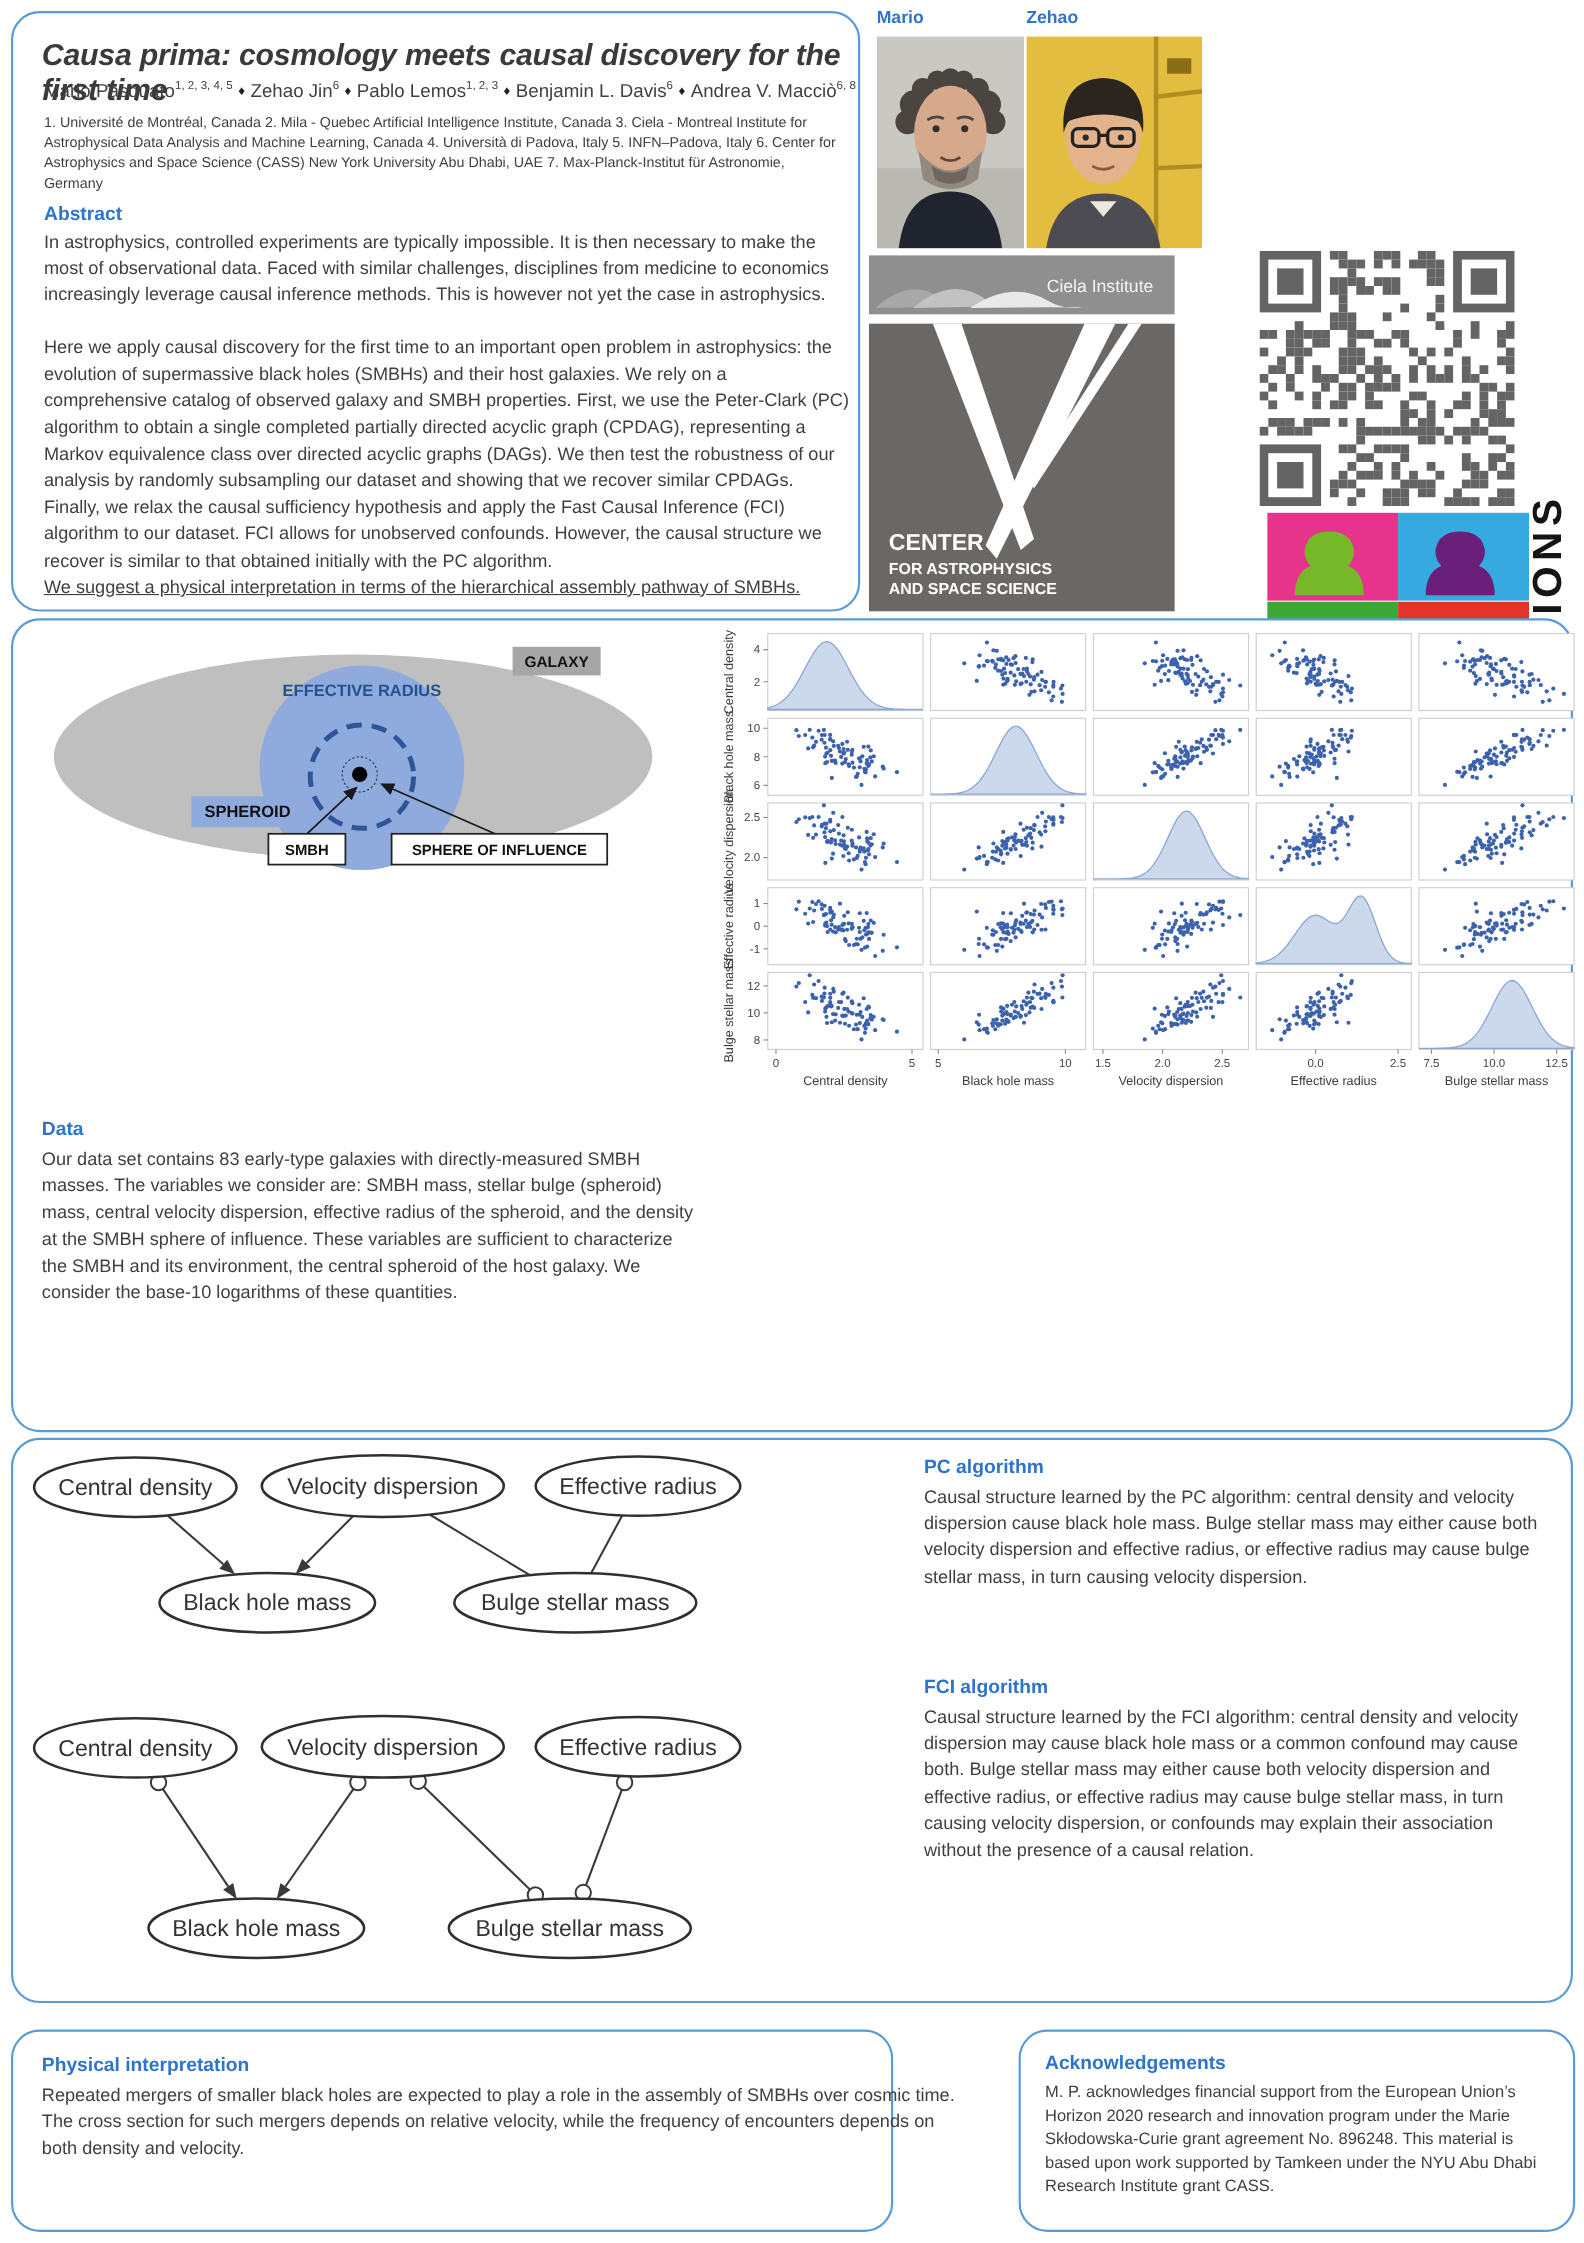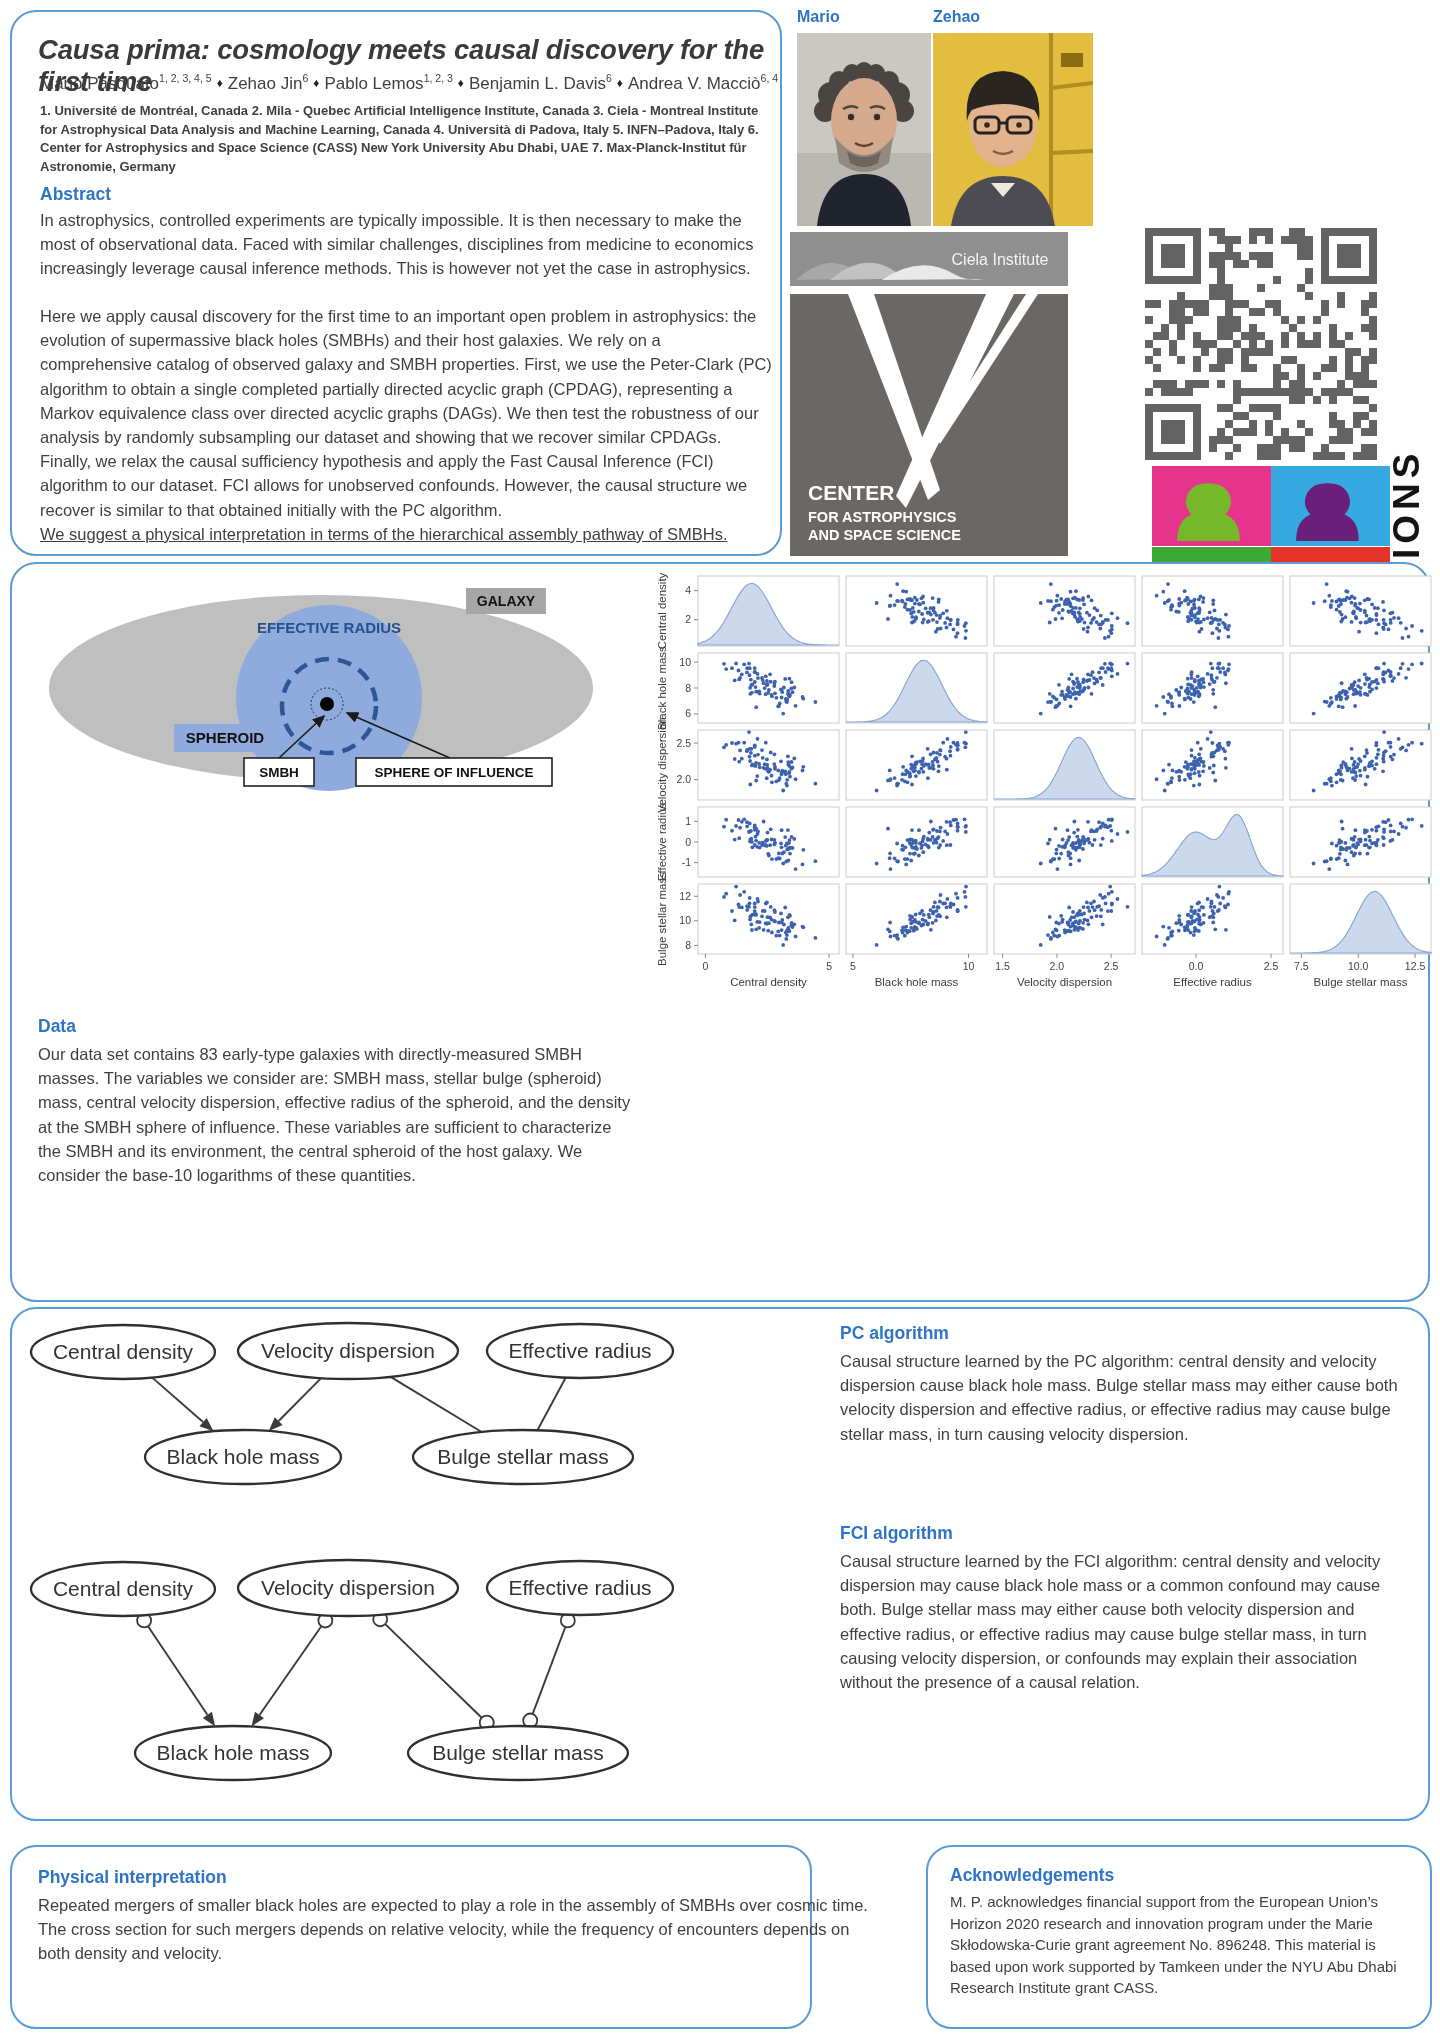--- a/index.html
+++ b/index.html
@@ -6,36 +6,36 @@
   .page{position:relative;width:1440px;height:2039px;background:#ffffff;overflow:hidden;
         font-family:"Liberation Sans",sans-serif;color:#3f3f3f;}
   .panel{position:absolute;border:2.5px solid #5b9bd5;border-radius:26px;background:#fff;box-sizing:border-box;}
   .abs{position:absolute;}
   .heading{color:#2e74c8;font-weight:bold;font-size:17.5px;}
   .body-text{font-size:16.5px;line-height:24.2px;color:#3f3f3f;}
   .title{font-size:27.5px;font-style:italic;font-weight:bold;color:#3a3a3a;letter-spacing:-0.2px;}
   .authors{font-size:17px;color:#3f3f3f;}
   .authors sup{font-size:10.5px;}
   .authors .sep{font-size:12px;padding:0 5px;position:relative;top:-2px;color:#222;}
-  .affil{font-size:13px;line-height:18.5px;color:#3f3f3f;font-weight:bold;}
+  .affil{font-size:13px;line-height:18.5px;color:#3f3f3f;}
   .name-label{color:#2e74c8;font-weight:bold;font-size:16px;text-align:left;}
   .photo{position:absolute;border:0;overflow:hidden;}
   .vertical-actions{position:absolute;writing-mode:vertical-rl;transform:rotate(180deg);
       font-weight:800;font-size:37px;letter-spacing:5px;color:#141414;font-family:"Liberation Sans",sans-serif;}
   .small-note{font-size:15px;line-height:21.5px;color:#3f3f3f;}
   svg text{font-family:"Liberation Sans",sans-serif;}
 </style>
 </head>
 <body>
 
 <div class="page">
 
   <div class="panel" style="left:10px;top:10px;width:772px;height:546px;">
     <div class="abs title" style="left:26px;top:22px;width:730px;">Causa prima: cosmology meets causal discovery for the first time</div>
-    <div class="abs authors" style="left:28px;top:60px;width:740px;"><span>Mario Pasquato<sup>1, 2, 3, 4, 5</sup></span><span class="sep">♦</span><span>Zehao Jin<sup>6</sup></span><span class="sep">♦</span><span>Pablo Lemos<sup>1, 2, 3</sup></span><span class="sep">♦</span><span>Benjamin L. Davis<sup>6</sup></span><span class="sep">♦</span><span>Andrea V. Macciò<sup>6, 4</sup></span></div>
+    <div class="abs authors" style="left:28px;top:60px;width:740px;"><span>Mario Pasquato<sup>1, 2, 3, 4, 5</sup></span><span class="sep">♦</span><span>Zehao Jin<sup>6</sup></span><span class="sep">♦</span><span>Pablo Lemos<sup>1, 2, 3</sup></span><span class="sep">♦</span><span>Benjamin L. Davis<sup>6</sup></span><span class="sep">♦</span><span>Andrea V. Macciò<sup>6, 8</sup></span></div>
     <div class="abs affil" style="left:28px;top:90px;width:726px;">1. Université de Montréal, Canada  2. Mila - Quebec Artificial Intelligence Institute, Canada  3. Ciela - Montreal Institute for Astrophysical Data Analysis and Machine Learning, Canada  4. Università di Padova, Italy  5. INFN–Padova, Italy  6. Center for Astrophysics and Space Science (CASS) New York University Abu Dhabi, UAE    7. Max-Planck-Institut für Astronomie, Germany</div>
     <div class="abs heading" style="left:28px;top:172px;">Abstract</div>
     <div class="abs body-text" style="left:28px;top:196px;width:732px;">In astrophysics, controlled experiments are typically impossible. It is then necessary to make the most of observational data. Faced with similar challenges, disciplines from medicine to economics increasingly leverage causal inference methods. This is however not yet the case in astrophysics.</div>
     <div class="abs body-text" style="left:28px;top:292px;width:732px;">Here we apply causal discovery for the first time to an important open problem in astrophysics: the evolution of supermassive black holes (SMBHs) and their host galaxies. We rely on a comprehensive catalog of observed galaxy and SMBH properties. First, we use the Peter-Clark (PC) algorithm to obtain a single completed partially directed acyclic graph (CPDAG), representing a Markov equivalence class over directed acyclic graphs (DAGs). We then test the robustness of our analysis by randomly subsampling our dataset and showing that we recover similar CPDAGs. Finally, we relax the causal sufficiency hypothesis and apply the Fast Causal Inference (FCI) algorithm to our dataset. FCI allows for unobserved confounds. However, the causal structure we recover is similar to that obtained initially with the PC algorithm.</div>
     <div class="abs body-text" style="left:28px;top:510px;width:732px;text-decoration:underline;">We suggest a physical interpretation in terms of the hierarchical assembly pathway of SMBHs.</div>
   </div>
 
   <div class="abs name-label" style="left:797px;top:8px;width:134px;">Mario</div>
   <div class="abs name-label" style="left:933px;top:8px;width:160px;">Zehao</div>
 

